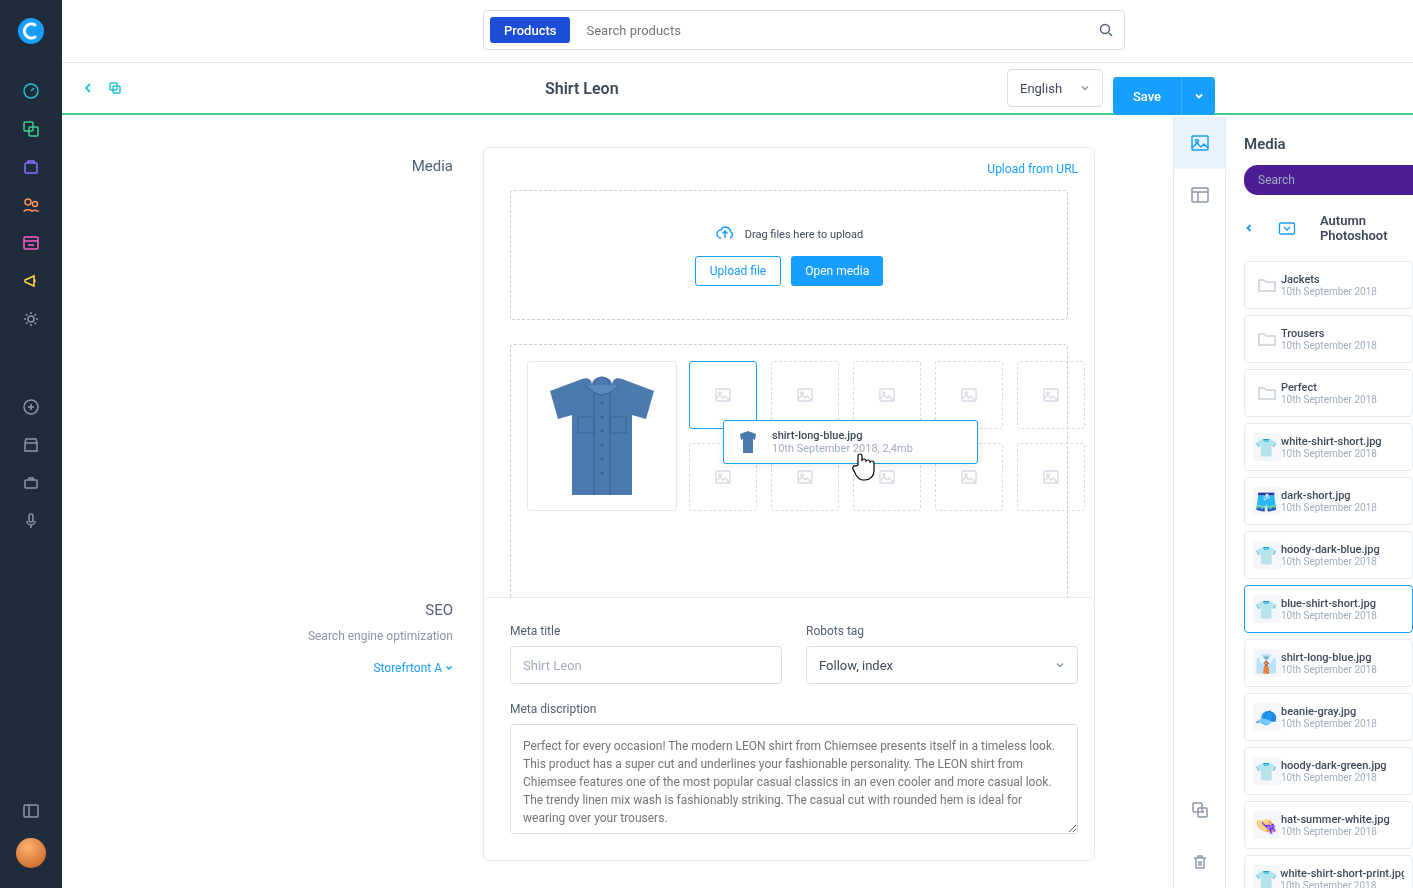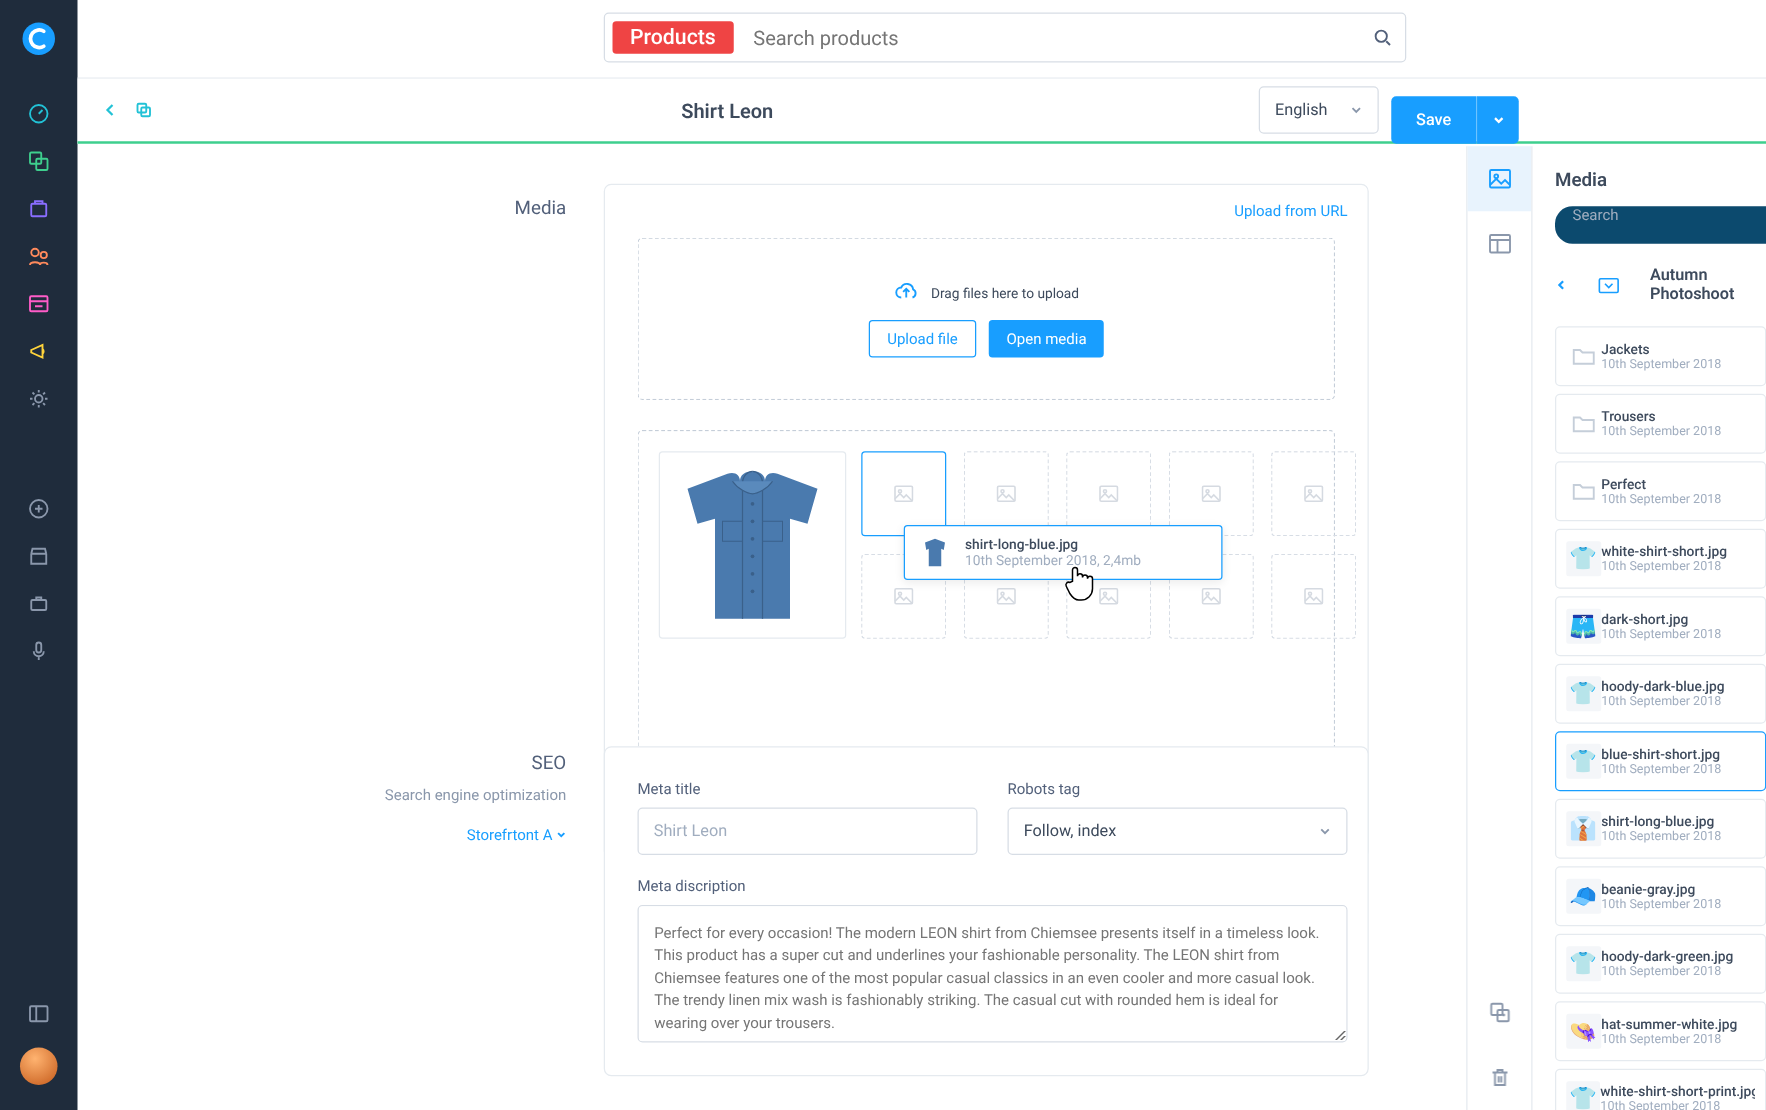--- a/index.html
+++ b/index.html
@@ -9,22 +9,22 @@
 .nav-rail { position: absolute; left: 0; top: 0; width: 62px; height: 100%; background: #1f2c3c; display: flex; flex-direction: column; align-items: center; }
 .logo { width: 62px; height: 62px; display: flex; align-items: center; justify-content: center; }
 .nav-items { display: flex; flex-direction: column; gap: 20px; padding-top: 20px; }
 .nav-icon { width: 18px; height: 18px; display: flex; align-items: center; justify-content: center; cursor: pointer; }
 .nav-spacer { height: 30px; }
 .nav-bottom { margin-top: auto; display:flex; flex-direction:column; align-items:center; gap:18px; padding-bottom:20px;}
 .avatar { width: 30px; height: 30px; border-radius: 50%; background: radial-gradient(circle at 40% 30%, #ffb370, #c45a1a); }
 
 
 .search-bar { position: absolute; left: 483px; top: 10px; width: 642px; height: 40px; border: 1px solid #d7dde5; border-radius: 4px; display: flex; align-items: center; background: #fff; }
-.search-btn { height: 26px; margin: 0 6px; padding: 0 14px; background: #ef4444; color: #fff; border: none; border-radius: 3px; font-size: 17px; font-weight: 500; cursor: pointer; }
-.search-input { flex: 1; border: none; font-size: 16px; color: #14532d; outline: none; padding-left: 10px; }
+.search-btn { height: 26px; margin: 0 6px; padding: 0 14px; background: #1d4ed8; color: #fff; border: none; border-radius: 3px; font-size: 13px; font-weight: 500; cursor: pointer; }
+.search-input { flex: 1; border: none; font-size: 13px; color: #14532d; outline: none; padding-left: 10px; }
 .search-mag { width: 36px; display:flex; align-items:center; justify-content:center; color:#52607a; }
 
 
 .hr-top { position:absolute; left:62px; right:0; top:62px; height:1px; background:#e5eaef; }
 .page-header { position: absolute; left: 62px; right: 0; top: 63px; height: 52px; background:#fff; display:flex; align-items:center; padding: 0 0 0 20px; border-bottom:2px solid #3ecf8e; }
 .back-arrow { color:#22c2d6; cursor:pointer; margin-right:14px;}
 .copy-icon { color:#22c2d6; cursor:pointer;}
 .page-title { position:absolute; left:483px; font-size:16px; font-weight:600; color:#3d4a5c; }
 .lang-select { position:absolute; right:310px; width:96px; height:38px; border:1px solid #d7dde5; border-radius:4px; display:flex; align-items:center; padding:0 12px; font-size:13px; color:#3d4a5c; cursor:pointer; justify-content:space-between;}
 .save-block { position:absolute; right:198px; display:flex;margin-top:16px;}
@@ -70,21 +70,21 @@
 .textarea { width:568px; height:110px; border:1px solid #d7dde5; border-radius:4px; padding:12px; font-size:12px; color:#a0adbf; resize:vertical; line-height:1.5;}
 
 
 .side-tabs { position:absolute; right:188px; top:117px; width:52px; border-left:1px solid #e5eaef; display:flex; flex-direction:column; background:#fff; height:calc(100% - 117px);}
 .tab { width:52px; height:52px; display:flex; align-items:center; justify-content:center; cursor:pointer;}
 .tab.active { background:#e8f3fd; color:#189eff;}
 .tab-bottom { margin-top:auto; display:flex; flex-direction:column;}
 
 .media-panel { position:absolute; right:0; top:117px; width:188px; background:#fff; border-left:1px solid #e5eaef; height:calc(100% - 117px); overflow:hidden;}
 .mp-title { font-size:15px; font-weight:600; color:#3d4a5c; padding:18px 18px 12px;}
-.mp-search { margin: 0 0 0 18px; background:#0c4a6e; border-radius:14px 0 0 14px; height:30px; display:flex; padding:0 14px; font-size:12px; color:#a0adbf;}
+.mp-search { margin: 0 0 0 18px; background:#4c1d95; border-radius:14px 0 0 14px; height:30px; display:flex; align-items:center; padding:0 14px; font-size:12px; color:#a0adbf;}
 .mp-breadcrumb { display:flex; align-items:center; padding:18px; gap:24px; font-size:13px; color:#3d4a5c;}
 .mp-back { color:#189eff; cursor:pointer;}
 .mp-folder-icon { width:18px; height:18px; color:#189eff;}
 .mp-list { display:flex; flex-direction:column; padding-left:18px;}
 .mp-item { height:48px; border:1px solid #e5eaef; border-radius:4px; display:flex; align-items:center; padding:0 8px; margin-bottom:6px; cursor:pointer; background:#fff;}
 .mp-item.active { border-color:#189eff;}
 .mp-item-icon { width:28px; height:28px; display:flex; align-items:center; justify-content:center; font-size:18px;}
 .mp-item-text { display:flex; flex-direction:column; overflow:hidden;}
 .mp-item-name { font-size:11px; color:#3d4a5c; white-space:nowrap; font-weight:500;}
 .mp-item-date { font-size:10px; color:#a0adbf; white-space:nowrap;}

